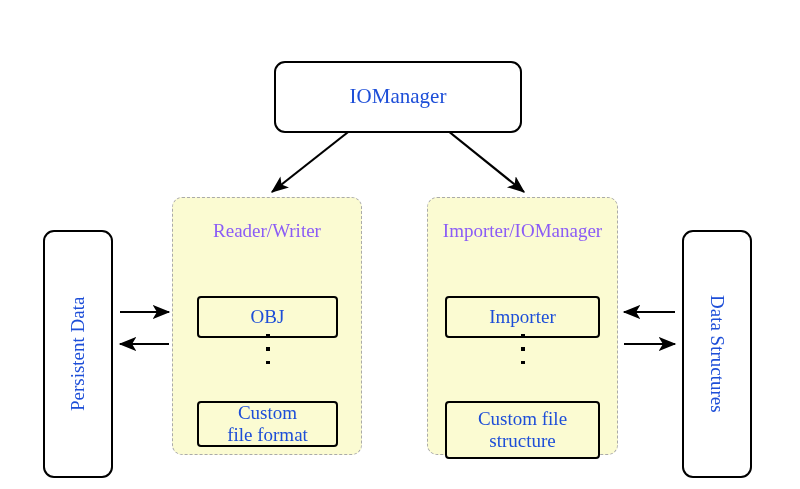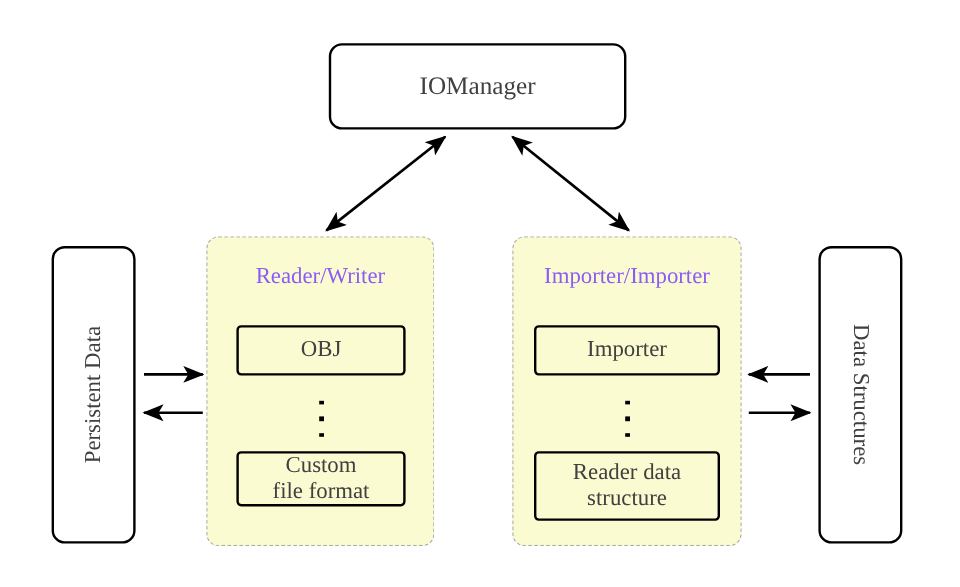--- a/index.html
+++ b/index.html
@@ -22,22 +22,23 @@
   .node {
     position: absolute;
     box-sizing: border-box;
     border: 2.6px solid #000000;
     border-radius: 11px;
     background: #ffffff;
     display: flex;
     align-items: center;
     justify-content: center;
     text-align: center;
-    color: #404040;
+    color: #1d4ed8;
     line-height: 1.14;
+    margin-top: 25px;
   }
 
   #io-manager {
     left: 274px;
     top: 36px;
     width: 248px;
     height: 72px;
     font-size: 21px;
   }
 
@@ -191,33 +192,33 @@
   </div>
 
   <div class="node inner" id="box-custom-file">
     <span>
       <span>Custom</span><br>
       <span>file format</span>
     </span>
   </div>
 
   <div class="group" id="group-importer-exporter">
-    <div class="group-title">Importer/Importer</div>
+    <div class="group-title">Importer/IOManager</div>
   </div>
 
   <div class="node inner" id="box-openmesh">
     <span>Importer</span>
   </div>
 
   <div class="vdots" id="dots-right">
     <span></span>
       <span></span>
       <span></span>
   </div>
 
   <div class="node inner" id="box-custom-struct">
     <span>
-      <span>Reader data</span><br>
+      <span>Custom file</span><br>
       <span>structure</span>
     </span>
   </div>
 
 </div>
 
 </body></html>

